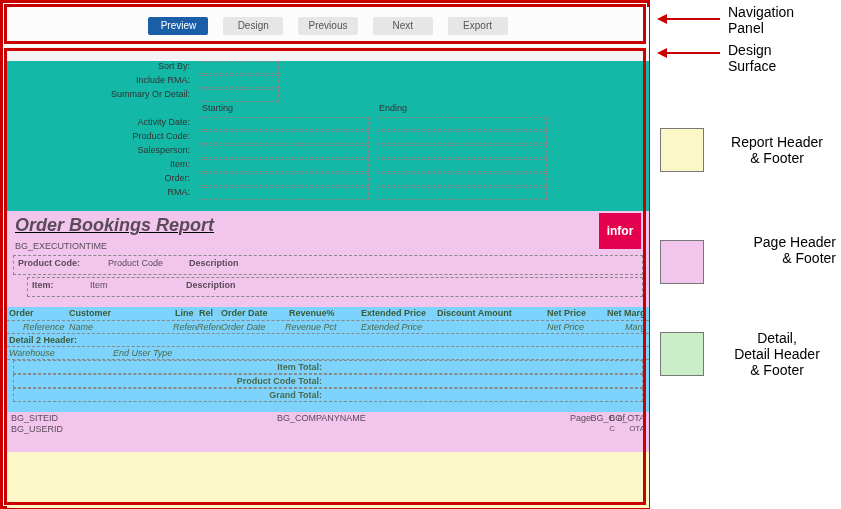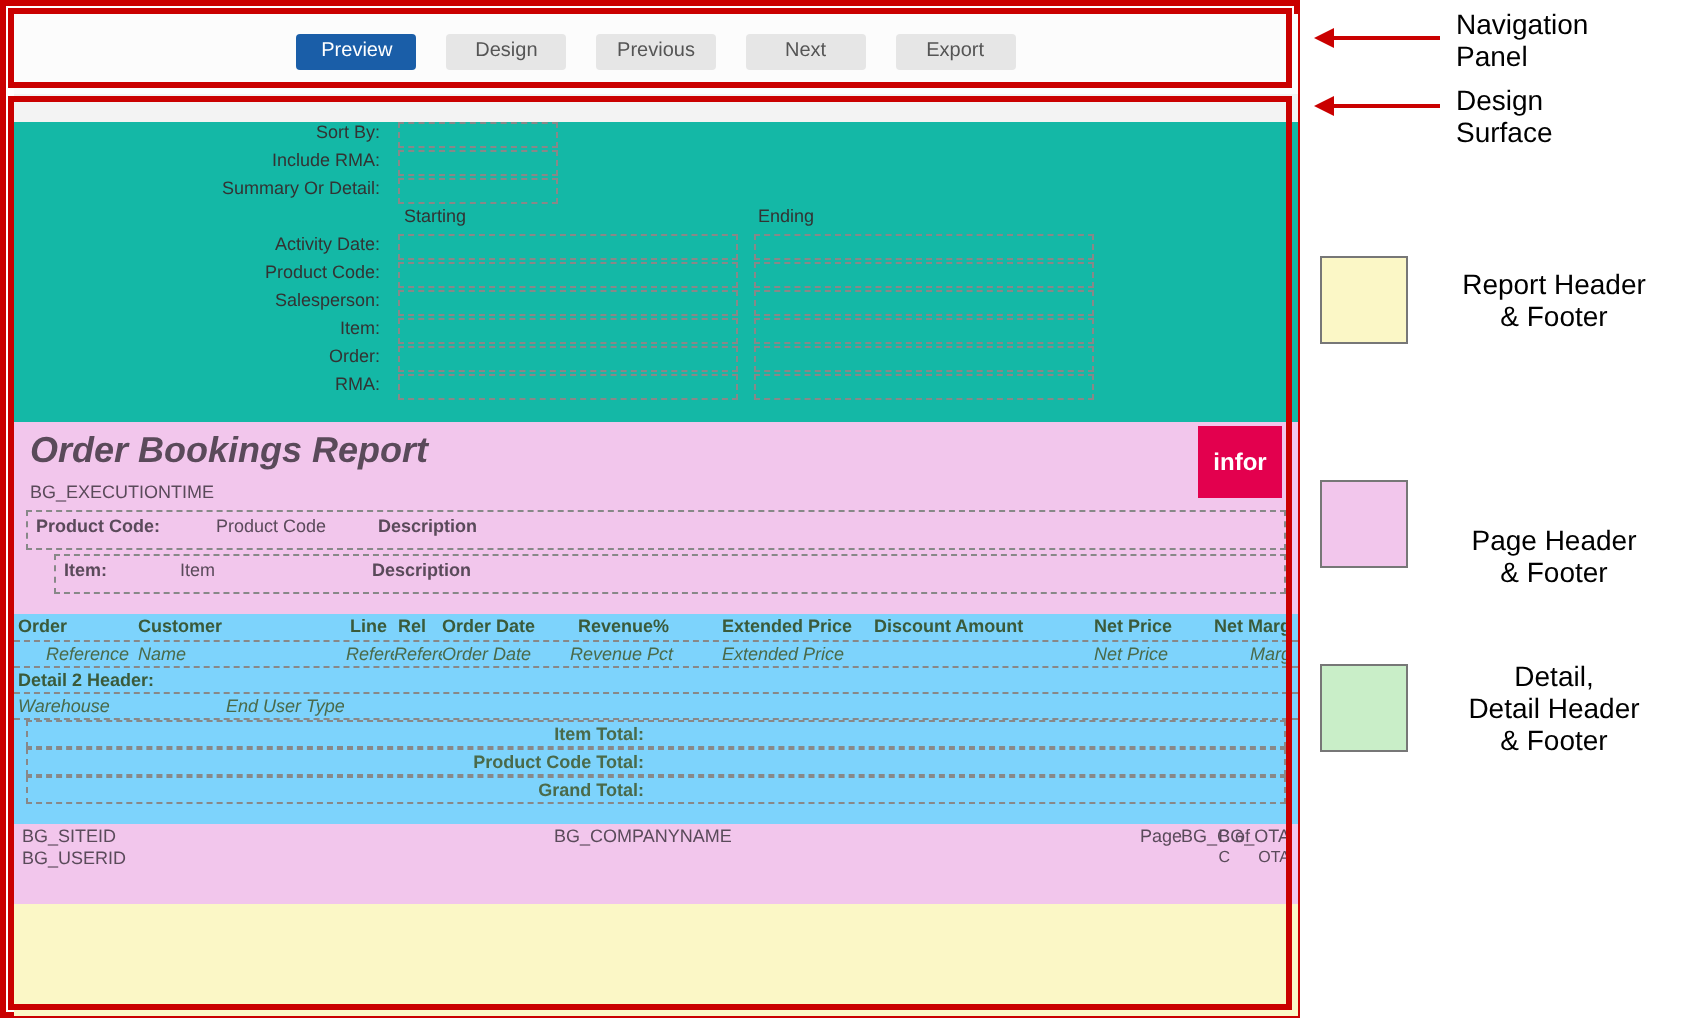--- a/index.html
+++ b/index.html
@@ -18,21 +18,21 @@
   .design-surface { position:absolute; left:4px; top:58px; width:642px; height:447px; background:#fbf7c6; overflow:hidden; }
 
   .yellow-zone { position:relative; height:150px; }
   .deep-yellow { background:#14b8a6; }
   .param-row { height:14px; position:relative; }
   .param-label { position:absolute; right:455px; width:180px; text-align:right; font-size:9px; color:#333; padding-right:4px; }
   .dash-box { position:absolute; top:0; height:13px; border:1px dashed #888; }
   .starting-lbl { font-size:9px; color:#333; }
 
   .pink-zone { background:#f2c6ec; position:relative; }
-  .title-bar { height:28px; position:relative; padding:4px 8px; }
+  .title-bar { height:28px; position:relative; padding:4px 8px;text-decoration:underline; }
   .report-title { font-size:18px; font-style:italic; font-weight:bold; color:#5a4a5a; }
   .infor-logo { position:absolute; right:8px; top:2px; width:42px; height:36px; background:#e3004e; color:#fff; font-weight:bold; font-size:12px; text-align:center; line-height:36px; }
   .exec-time { font-size:9px; color:#5a4a5a; padding:2px 8px; }
   .pink-header-row { height:20px; border:1px dashed #888; margin:2px 6px 0 6px; position:relative; font-size:9px; color:#5a4a5a; }
   .ph-cell { position:absolute; top:2px; }
 
   .green-zone { background:#7dd3fc; position:relative; font-size:9px; color:#4a6a4a; }
   .green-head-row { height:14px; position:relative; border-bottom:1px dashed #888; }
   .green-data-row { height:13px; position:relative; border-bottom:1px dashed #888; }
   .g-cell { position:absolute; top:1px; white-space:nowrap; overflow:hidden; }
@@ -206,21 +206,21 @@
       <div>Surface</div>
   </div>
 
   <div class="swatch" style="left:660px;top:128px;background:#fbf7c6"></div>
   <div class="legend-text" style="left:718px;top:134px;text-align:center;width:118px">
     <div>Report Header</div>
       <div>&amp; Footer</div>
   </div>
 
   <div class="swatch" style="left:660px;top:240px;background:#f2c6ec"></div>
-  <div class="legend-text" style="left:718px;top:262px;text-align:center;width:118px">
+  <div class="legend-text" style="left:718px;top:234px;text-align:right;width:118px">
     <div>Page Header</div>
       <div>&amp; Footer</div>
   </div>
 
   <div class="swatch" style="left:660px;top:332px;background:#c9eec8"></div>
   <div class="legend-text" style="left:718px;top:330px;text-align:center;width:118px">
     <div>Detail,</div>
       <div>Detail Header</div>
       <div>&amp; Footer</div>
   </div>

